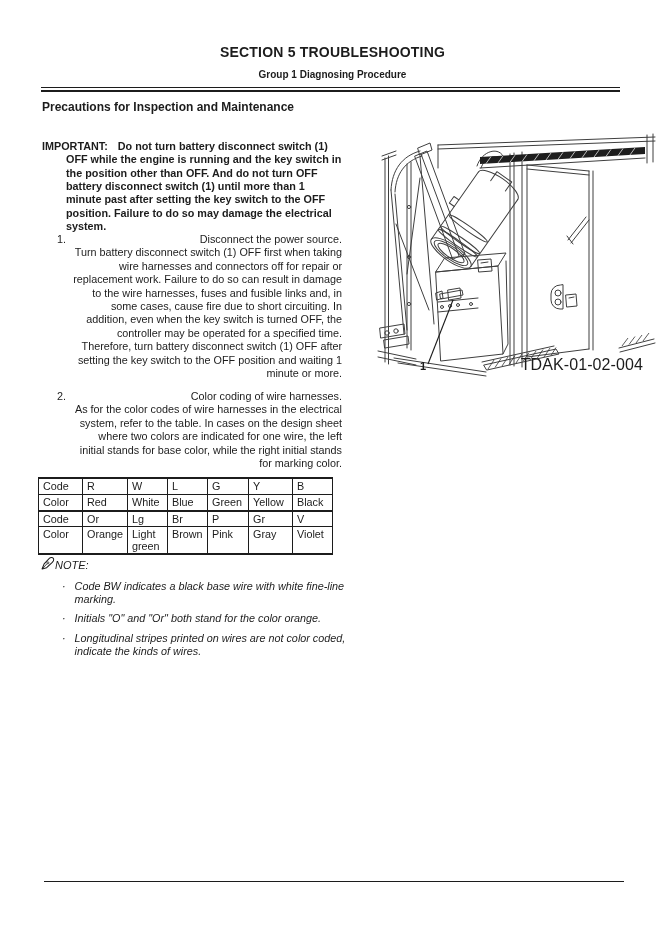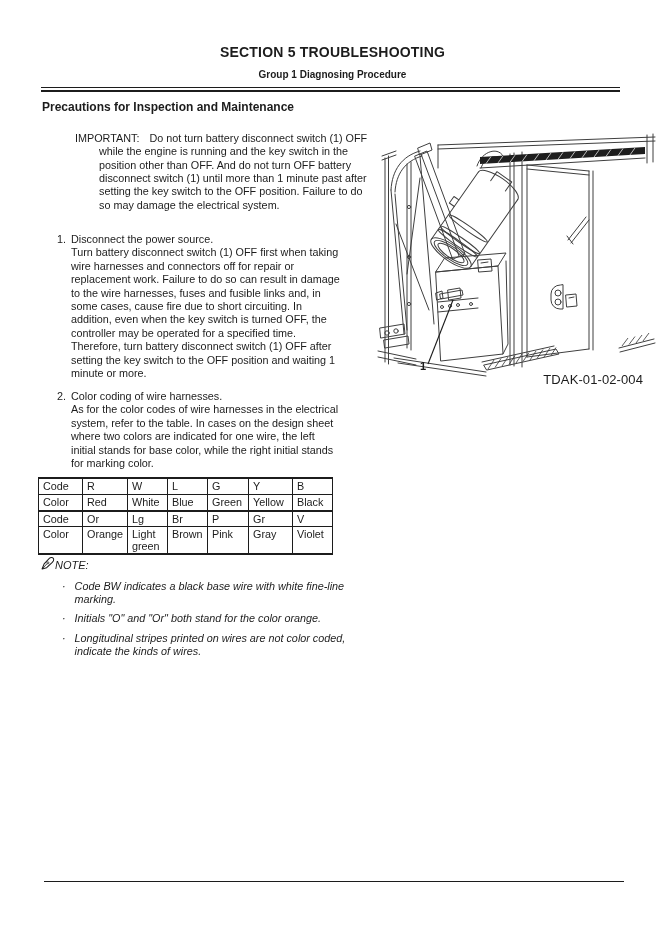--- a/index.html
+++ b/index.html
@@ -13,29 +13,29 @@
   .doc-subtitle{ font-size:10px; font-weight:bold; margin-top:9px; }
   .header-rule {
     position:absolute; top:87px; left:41px; width:579px; height:2px;
     border-top:1px solid #1c1c1c; border-bottom:2px solid #1c1c1c;
   }
   .section-heading { position:absolute; top:100px; left:42px; font-size:12px; font-weight:bold; }
 
   
   .txt { font-size:10.8px; line-height:13.4px; }
   .important {
-    position:absolute; top:121px; left:42px; width:300px;
-    font-weight:normal; padding-left:24px; text-indent:-24px; box-sizing:border-box;margin-left:33px;
+    position:absolute; top:129px; left:42px; width:300px;
+    font-weight:bold; padding-left:24px; text-indent:-24px; box-sizing:border-box;
   }
   .important .imp-label { margin-right:10px; }
   .step { position:absolute; left:42px; width:300px; display:flex; }
   .step1 { top:233px; }
   .step2 { top:390px; }
   .step-num { flex:none; width:14px; margin-left:15px; }
-  .step-body { flex:1; }
+  .step-body { flex:1;text-align:right; }
 
   
   .color-table {
     position:absolute; top:477px; left:38px;
     border-collapse:collapse; font-size:10.8px; line-height:12px;
     border-top:2px solid #1c1c1c; border-bottom:2px solid #1c1c1c;
   }
   .color-table td { border:1px solid #1c1c1c; padding:1px 3px 1px 4px; vertical-align:top; }
   .color-table tr.r1 td, .color-table tr.r2 td { height:13px; }
   .color-table tr.r3 td { height:12px; border-top:2px solid #1c1c1c; }
@@ -48,21 +48,21 @@
   .note-item { display:flex; gap:9px; font-style:italic; font-size:10.8px; line-height:13.2px; margin-bottom:6px; }
   .note-item .bullet { flex:none; }
 
   
   .figure { position:absolute; left:374px; top:132px; width:286px; height:252px; }
   .figure svg { position:absolute; left:0; top:0; }
   .ln path, .ln line, .ln ellipse, .ln circle, .ln rect {
     fill:none; stroke:#3f3f3f; stroke-width:1; stroke-linecap:round; stroke-linejoin:round;
   }
   .fig-callout { position:absolute; left:46px; top:228px; font-size:11px; font-weight:bold; }
-  .fig-caption { position:absolute; right:17px; top:240px; font-size:13px; letter-spacing:.1px; }
+  .fig-caption { position:absolute; right:17px; top:224px; font-size:16px; letter-spacing:.1px; }
 
   
   .footer-rule { position:absolute; top:881px; left:44px; width:580px; border-top:1.2px solid #1c1c1c; }
   .page-num { position:absolute; top:888px; left:0; width:100%; text-align:center; font-size:11.5px; }
 </style>
 </head>
 <body>
 
 <div class="page">
 

